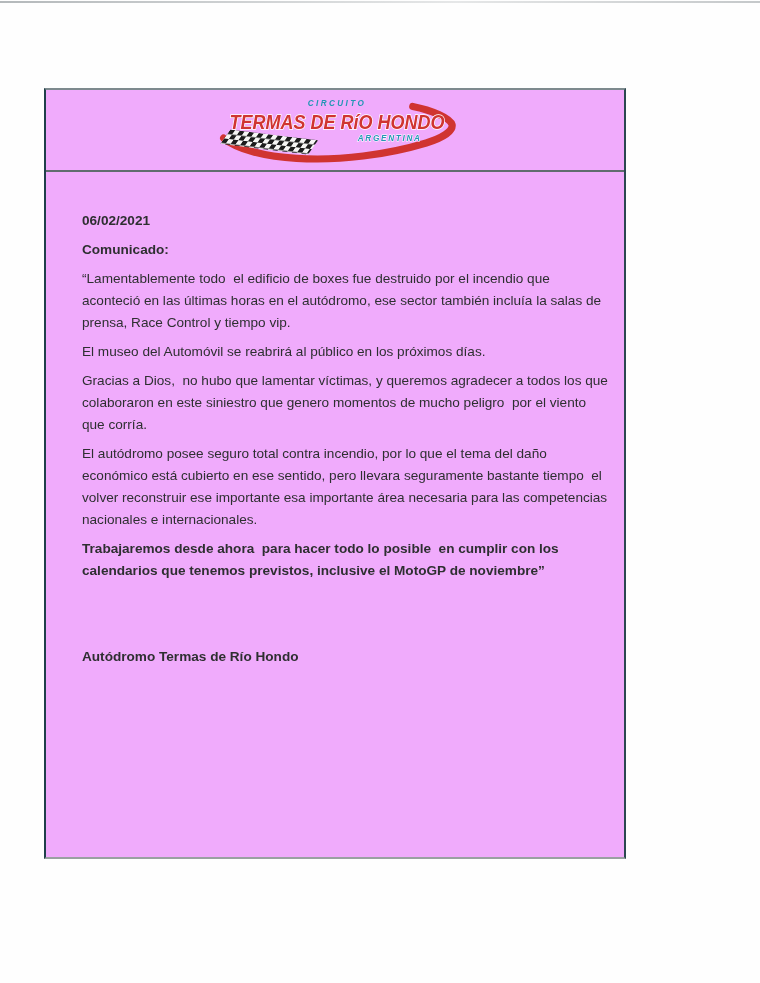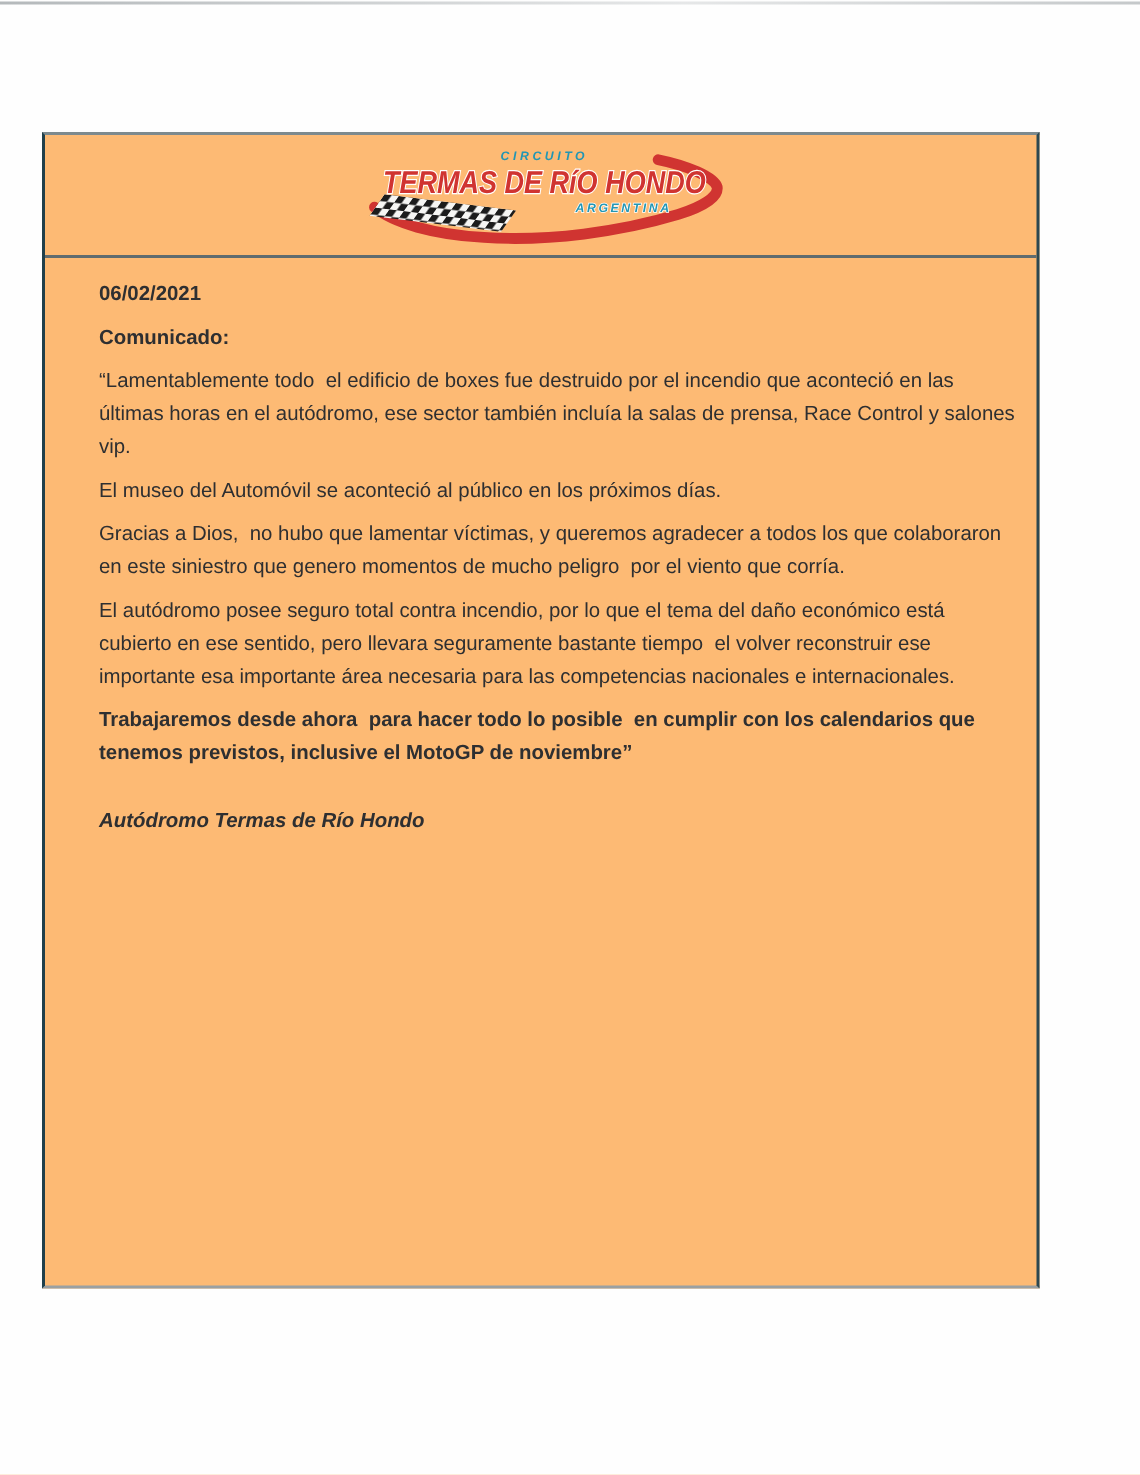--- a/index.html
+++ b/index.html
@@ -9,47 +9,47 @@
     font-family:"Liberation Sans","DejaVu Sans",sans-serif;
     position:relative;
     overflow:hidden;
   }
   .page { position:absolute; inset:0; background:#fefefe; }
   .scan-line {
     position:absolute; top:1px; left:0; width:100%; height:2px;
     background:linear-gradient(90deg, rgba(90,100,105,.45), rgba(90,100,105,.15) 60%, rgba(90,100,105,.35));
   }
   .doc {
-    position:absolute; left:28px; top:88px;
-    width:665px; height:771px;
+    position:absolute; left:44px; top:88px;
+    width:582px; height:771px;
     box-sizing:border-box;
-    background:#fdba74;
+    background:#f0abfc;
     border-top:2px solid #7d8a8e;
     border-left:2px solid #20404b;
     border-right:2px solid #2c4851;
     border-bottom:2px solid #9aa0a2;
   }
   .doc-header {
     height:82px;
     box-sizing:border-box;
     border-bottom:2px solid #606c6f;
     display:flex; align-items:center; justify-content:center;
   }
   .logo { width:252px; height:72px; display:block; }
   .logo text { font-family:"Liberation Sans","DejaVu Sans",sans-serif; font-style:italic; font-weight:bold; }
-  .doc-body { padding:13px 13px 0 36px; }
+  .doc-body { padding:38px 13px 0 36px; }
   .doc-body p {
     margin:0 0 7px 0;
     font-size:13.6px;
     line-height:22px;
     color:#2e2f31;
     white-space:pre-wrap;
   }
   .b { font-weight:bold; }
-  .signature { margin-top:22px;font-style:italic; }
+  .signature { margin-top:63px; }
   .signature p { margin:0 0 4px 0; line-height:24px; }
 </style>
 </head>
 <body>
 
 <div class="page">
   <div class="scan-line"></div>
 
   <div class="doc">
 
@@ -74,22 +74,22 @@
         <text x="127" y="36" text-anchor="middle" font-size="22" textLength="224" lengthAdjust="spacingAndGlyphs" stroke="#ffffff" stroke-width="1.6" paint-order="stroke" fill="#d03431">TERMAS DE RíO HONDO</text>
 
         <text x="182" y="49" text-anchor="middle" font-size="8.5" letter-spacing="1.8" stroke="#ffffff" stroke-width="1" paint-order="stroke" fill="#2396b4">ARGENTINA</text>
       </svg>
     </div>
 
     <div class="doc-body">
       <p class="b">06/02/2021</p>
       <p class="b">Comunicado:</p>
 
-      <p>“Lamentablemente todo  el edificio de boxes fue destruido por el incendio que aconteció en las últimas horas en el autódromo, ese sector también incluía la salas de prensa, Race Control y salones vip.</p>
-      <p>El museo del Automóvil se aconteció al público en los próximos días.</p>
+      <p>“Lamentablemente todo  el edificio de boxes fue destruido por el incendio que aconteció en las últimas horas en el autódromo, ese sector también incluía la salas de prensa, Race Control y tiempo vip.</p>
+      <p>El museo del Automóvil se reabrirá al público en los próximos días.</p>
       <p>Gracias a Dios,  no hubo que lamentar víctimas, y queremos agradecer a todos los que colaboraron en este siniestro que genero momentos de mucho peligro  por el viento que corría.</p>
       <p>El autódromo posee seguro total contra incendio, por lo que el tema del daño económico está cubierto en ese sentido, pero llevara seguramente bastante tiempo  el volver reconstruir ese importante esa importante área necesaria para las competencias nacionales e internacionales.</p>
 
       <p class="b">Trabajaremos desde ahora  para hacer todo lo posible  en cumplir con los calendarios que tenemos previstos, inclusive el MotoGP de noviembre”</p>
 
       <div class="signature">
         <p class="b">Autódromo Termas de Río Hondo</p>
       </div>
     </div>
 

